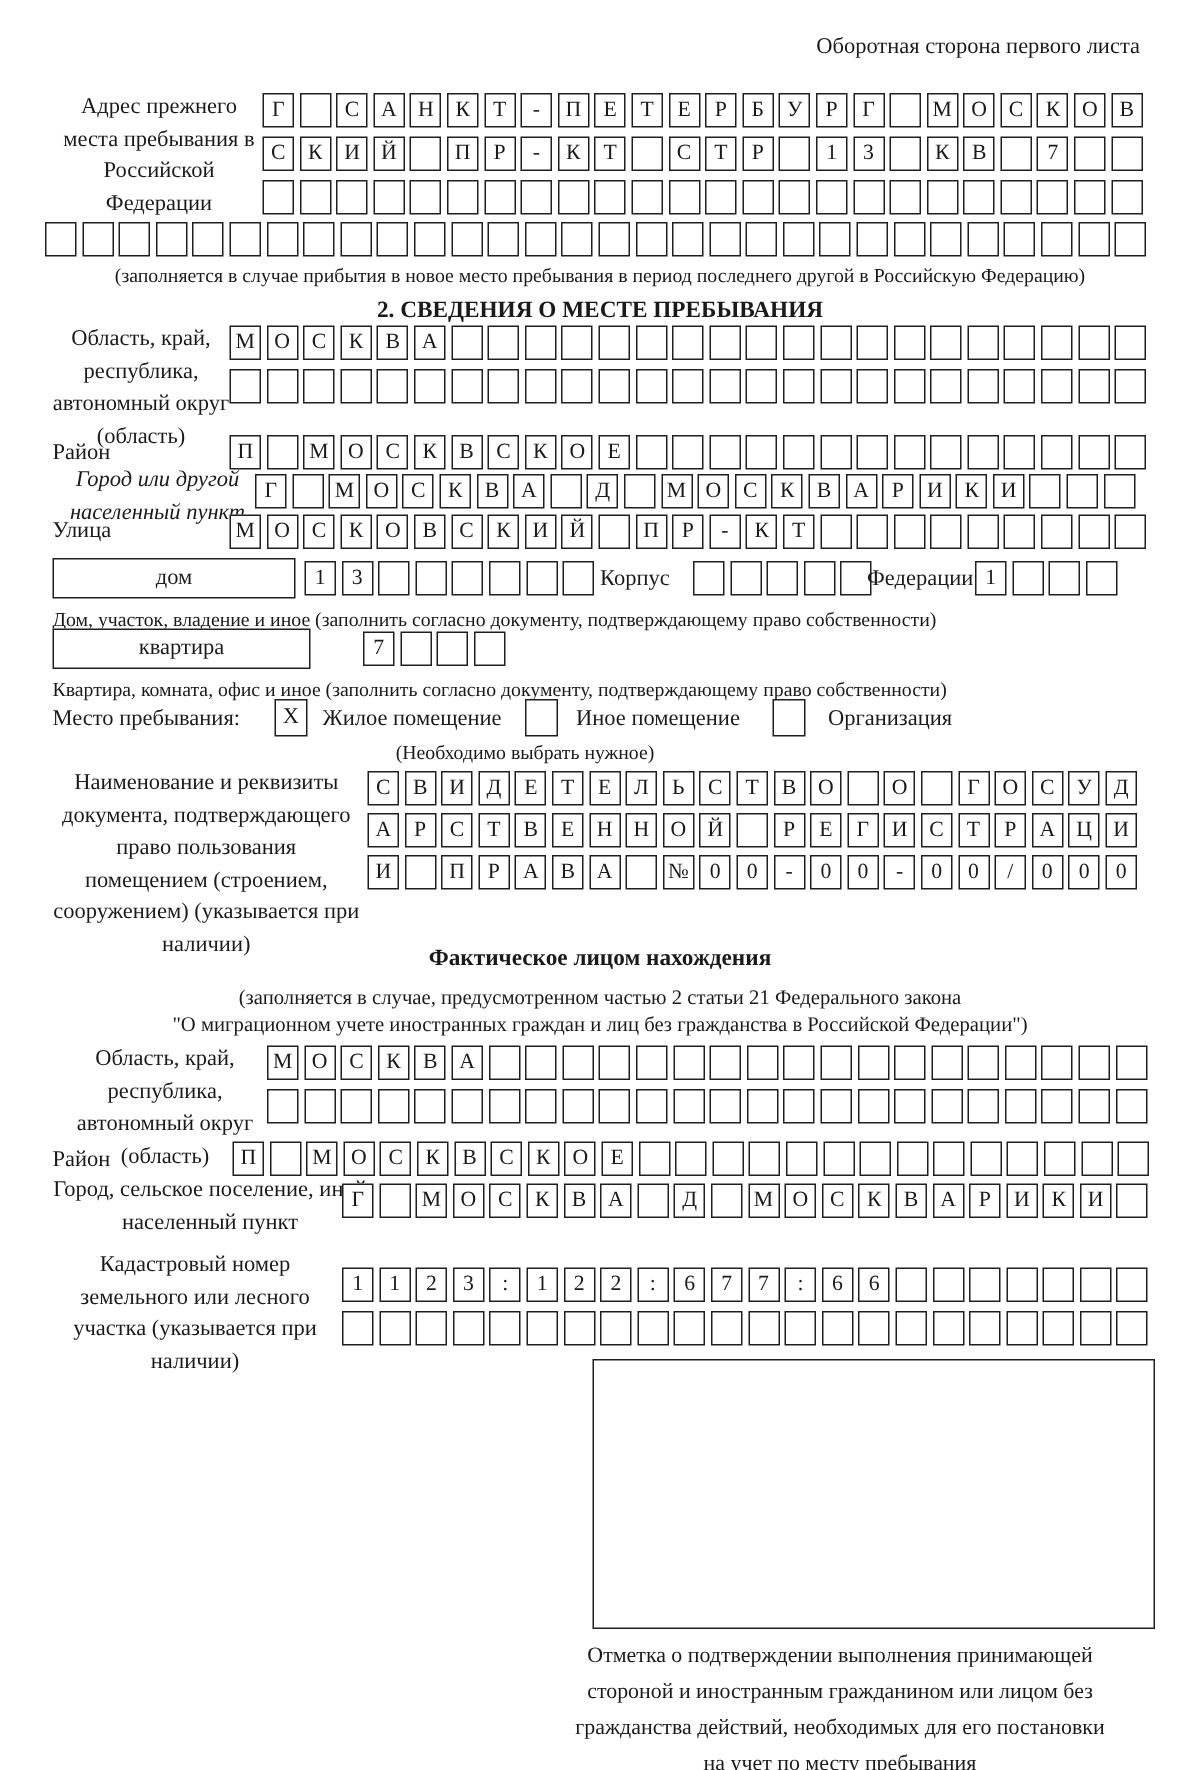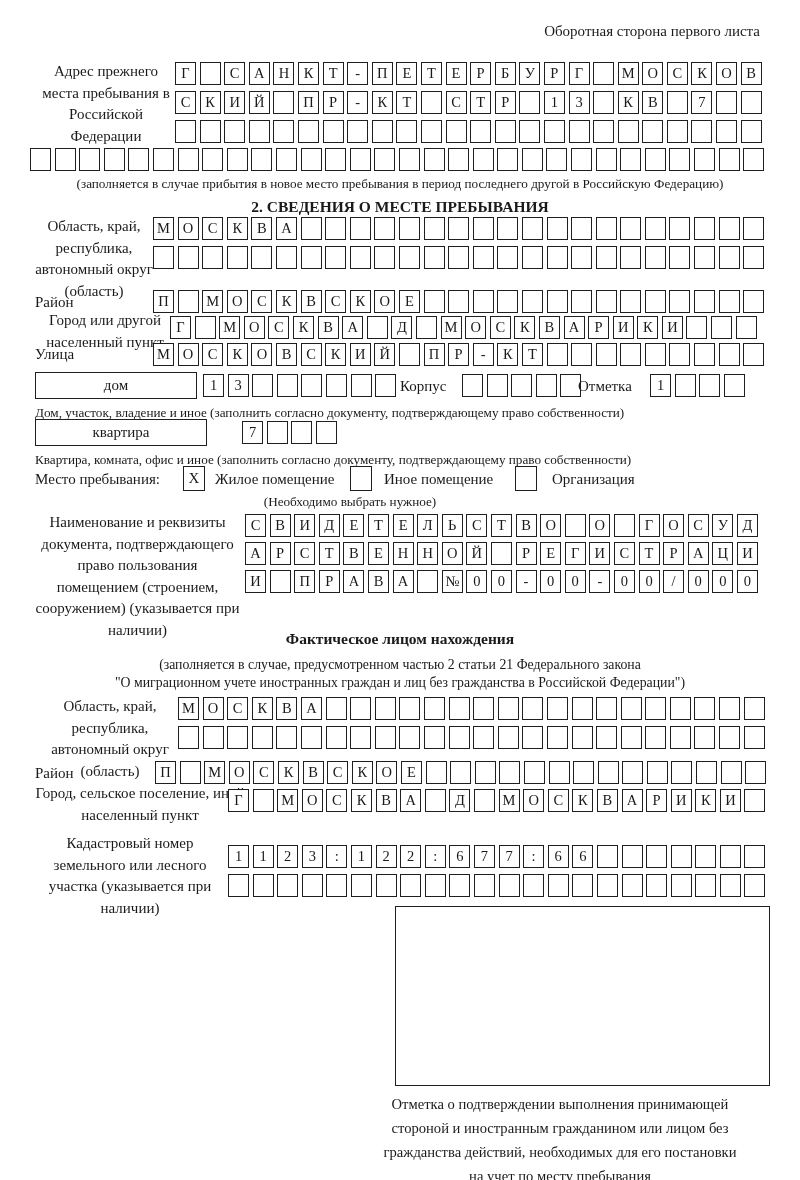--- a/index.html
+++ b/index.html
@@ -228,21 +228,21 @@
     <span class="cell"></span>
     <span class="cell"></span>
     <span class="cell"></span>
     <span class="cell"></span>
     <span class="cell"></span>
     <span class="cell"></span>
     <span class="cell"></span>
     <span class="cell"></span>
   </div>
 
-<div class="abs label" style="left:35px;top:310px;width:140px;">Город или другой населенный пункт</div>
+<div class="abs label" style="left:35px;top:310px;width:140px;font-style:italic;">Город или другой населенный пункт</div>
 <div class="abs cellrow" style="left:170px;top:316px;">
     <span class="cell">Г</span>
     <span class="cell"></span>
     <span class="cell">М</span>
     <span class="cell">О</span>
     <span class="cell">С</span>
     <span class="cell">К</span>
     <span class="cell">В</span>
     <span class="cell">А</span>
     <span class="cell"></span>
@@ -304,21 +304,21 @@
     <span class="cell"></span>
   </div>
 <div class="abs label" style="left:400px;top:376px;">Корпус</div>
 <div class="abs cellrow" style="left:462px;top:374px;">
     <span class="cell"></span>
     <span class="cell"></span>
     <span class="cell"></span>
     <span class="cell"></span>
     <span class="cell"></span>
   </div>
-<div class="abs label" style="left:578px;top:376px;">Отметка</div>
+<div class="abs label" style="left:578px;top:376px;">Федерации</div>
 <div class="abs cellrow" style="left:650px;top:374px;">
     <span class="cell">1</span>
     <span class="cell"></span>
     <span class="cell"></span>
     <span class="cell"></span>
   </div>
 <div class="abs caption" style="left:35px;top:404px;">Дом, участок, владение и иное (заполнить согласно документу, подтверждающему право собственности)</div>
 
 <div class="abs fieldbox" style="left:35px;top:419px;width:172px;height:27px;">квартира</div>
 <div class="abs cellrow" style="left:242px;top:421px;">

